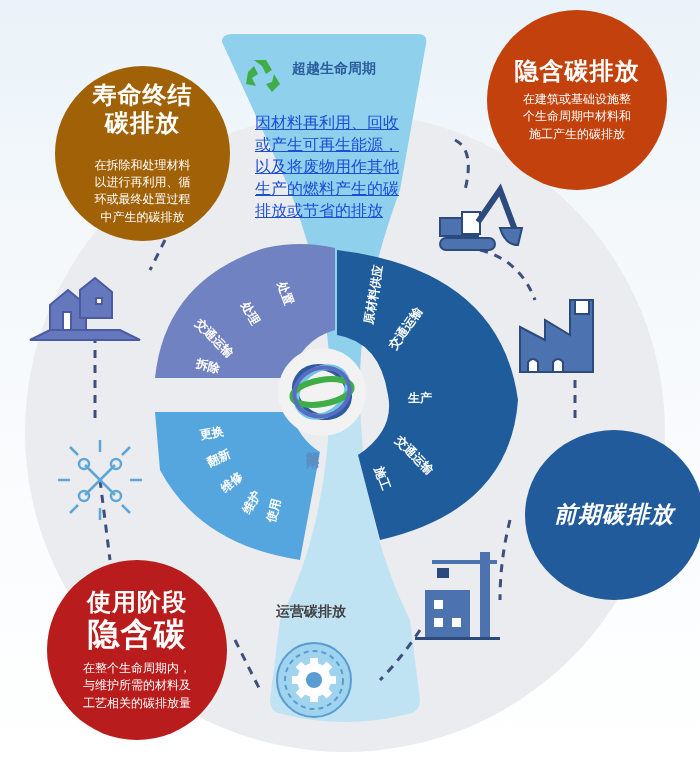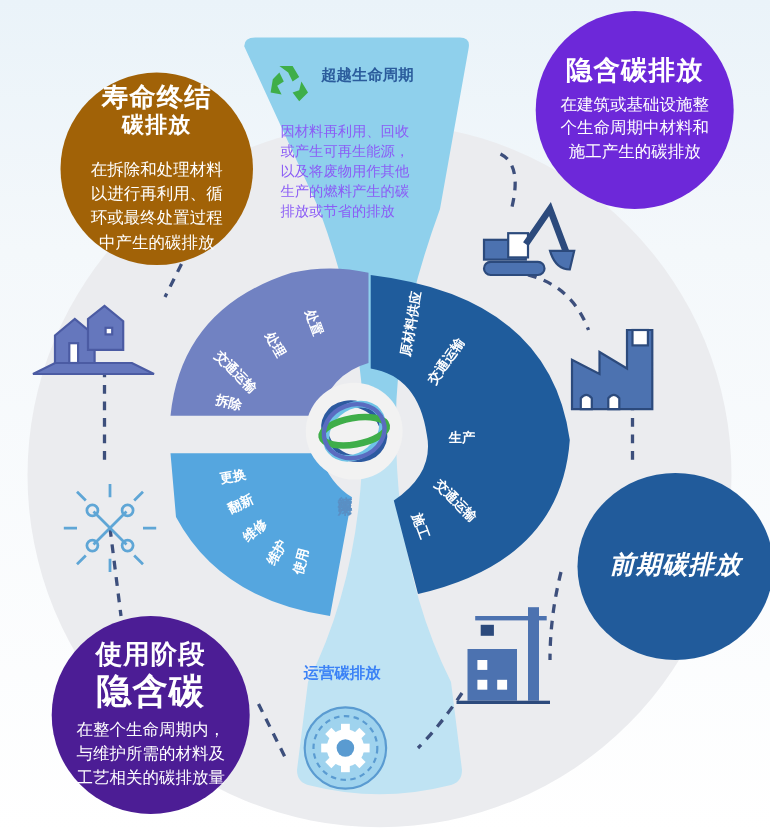--- a/index.html
+++ b/index.html
@@ -9,21 +9,21 @@
     font-family: "DejaVu Sans", "Liberation Sans", sans-serif;
   }
   .abs { position:absolute; }
   #diagram { position:absolute; left:0; top:0; width:616px; height:757px; }
   .circle-card {
     position:absolute; border-radius:50%; color:#fff; text-align:center;
     display:flex; flex-direction:column; align-items:center; justify-content:center;
     box-sizing:border-box;
   }
   .circle-card .title { font-weight:bold; line-height:1.18; letter-spacing:1px; }
-  .circle-card .desc { font-size:15px; line-height:1.45; margin-top:6px; white-space:pre-line; }
+  .circle-card .desc { font-size:12px; line-height:1.45; margin-top:6px; white-space:pre-line; }
   .seg-label {
     position:absolute; color:#fff; font-weight:bold; font-size:12px; white-space:nowrap;
     transform-origin:center center;
   }
   .vert-label {
     position:absolute; writing-mode:vertical-rl; color:#5a8fc4; font-weight:bold;
     font-size:13px; letter-spacing:2px;
   }
 </style>
 </head>
@@ -114,47 +114,47 @@
         <rect x="-4" y="-22" width="8" height="44"></rect>
         <rect x="-22" y="-4" width="44" height="8"></rect>
         <rect x="-4" y="-22" width="8" height="44" transform="rotate(45)"></rect>
         <rect x="-4" y="-22" width="8" height="44" transform="rotate(-45)"></rect>
       </g>
       <circle r="8" fill="#5a9bd1"></circle>
     </g>
   </svg>
 
   <div class="abs" style="left:292px;top:60px;color:#2b5c9c;font-weight:bold;font-size:14px;">超越生命周期</div>
-  <div class="abs" style="left:255px;top:112px;width:180px;color:#8b5cf6;font-size:13px;line-height:1.38;white-space:pre-line;">因材料再利用、回收
+  <div class="abs" style="left:255px;top:112px;width:180px;color:#1d4ed8;font-size:16px;line-height:1.38;white-space:pre-line;text-decoration:underline;">因材料再利用、回收
 或产生可再生能源，
 以及将废物用作其他
 生产的燃料产生的碳
 排放或节省的排放</div>
 
-  <div class="circle-card" style="left:487px;top:10px;width:180px;height:180px;background:#6d28d9;">
+  <div class="circle-card" style="left:487px;top:10px;width:180px;height:180px;background:#c2410c;">
     <div class="title" style="font-size:24px;">隐含碳排放</div>
     <div class="desc">在建筑或基础设施整
 个生命周期中材料和
 施工产生的碳排放</div>
   </div>
 
   <div class="circle-card" style="left:55px;top:66px;width:175px;height:175px;background:#a16207;font-family:Liberation Serif, serif;">
     <div class="title" style="font-size:24px;">寿命终结</div>
-    <div class="title" style="font-size:20px;">碳排放</div>
+    <div class="title" style="font-size:24px;">碳排放</div>
     <div class="desc" style="margin-top:19px;">在拆除和处理材料
 以进行再利用、循
 环或最终处置过程
 中产生的碳排放</div>
   </div>
 
   <div class="circle-card" style="left:525px;top:430px;width:178px;height:170px;background:#215b9b;">
     <div class="title" style="font-size:23px;font-style:italic;">前期碳排放</div>
   </div>
 
-  <div class="circle-card" style="left:47px;top:560px;width:180px;height:180px;background:#4c1d95;">
+  <div class="circle-card" style="left:47px;top:560px;width:180px;height:180px;background:#b91c1c;">
     <div class="title" style="font-size:24px;">使用阶段</div>
     <div class="title" style="font-size:32px;">隐含碳</div>
     <div class="desc">在整个生命周期内，
 与维护所需的材料及
 工艺相关的碳排放量</div>
   </div>
 
   <div class="seg-label" style="left:273px;top:285px;transform:rotate(70deg);">处置</div>
   <div class="seg-label" style="left:238px;top:305px;transform:rotate(60deg);">处理</div>
   <div class="seg-label" style="left:190px;top:330px;transform:rotate(45deg);">交通运输</div>
@@ -167,15 +167,15 @@
   <div class="seg-label" style="left:262px;top:502px;transform:rotate(-75deg);">使用</div>
 
   <div class="seg-label" style="left:344px;top:286px;transform:rotate(-80deg);">原材料供应</div>
   <div class="seg-label" style="left:382px;top:320px;transform:rotate(-55deg);">交通运输</div>
   <div class="seg-label" style="left:408px;top:390px;font-family:Liberation Mono, monospace;">生产</div>
   <div class="seg-label" style="left:390px;top:447px;transform:rotate(45deg);">交通运输</div>
   <div class="seg-label" style="left:370px;top:470px;transform:rotate(70deg);">施工</div>
 
   <div class="vert-label" style="left:303px;top:440px;">能源使用</div>
 
-  <div class="abs" style="left:276px;top:603px;color:#3b82f6;font-weight:bold;font-size:14px;">运营碳排放</div>
+  <div class="abs" style="left:276px;top:603px;color:#404040;font-weight:bold;font-size:14px;">运营碳排放</div>
 
 </div>
 
 </body></html>

